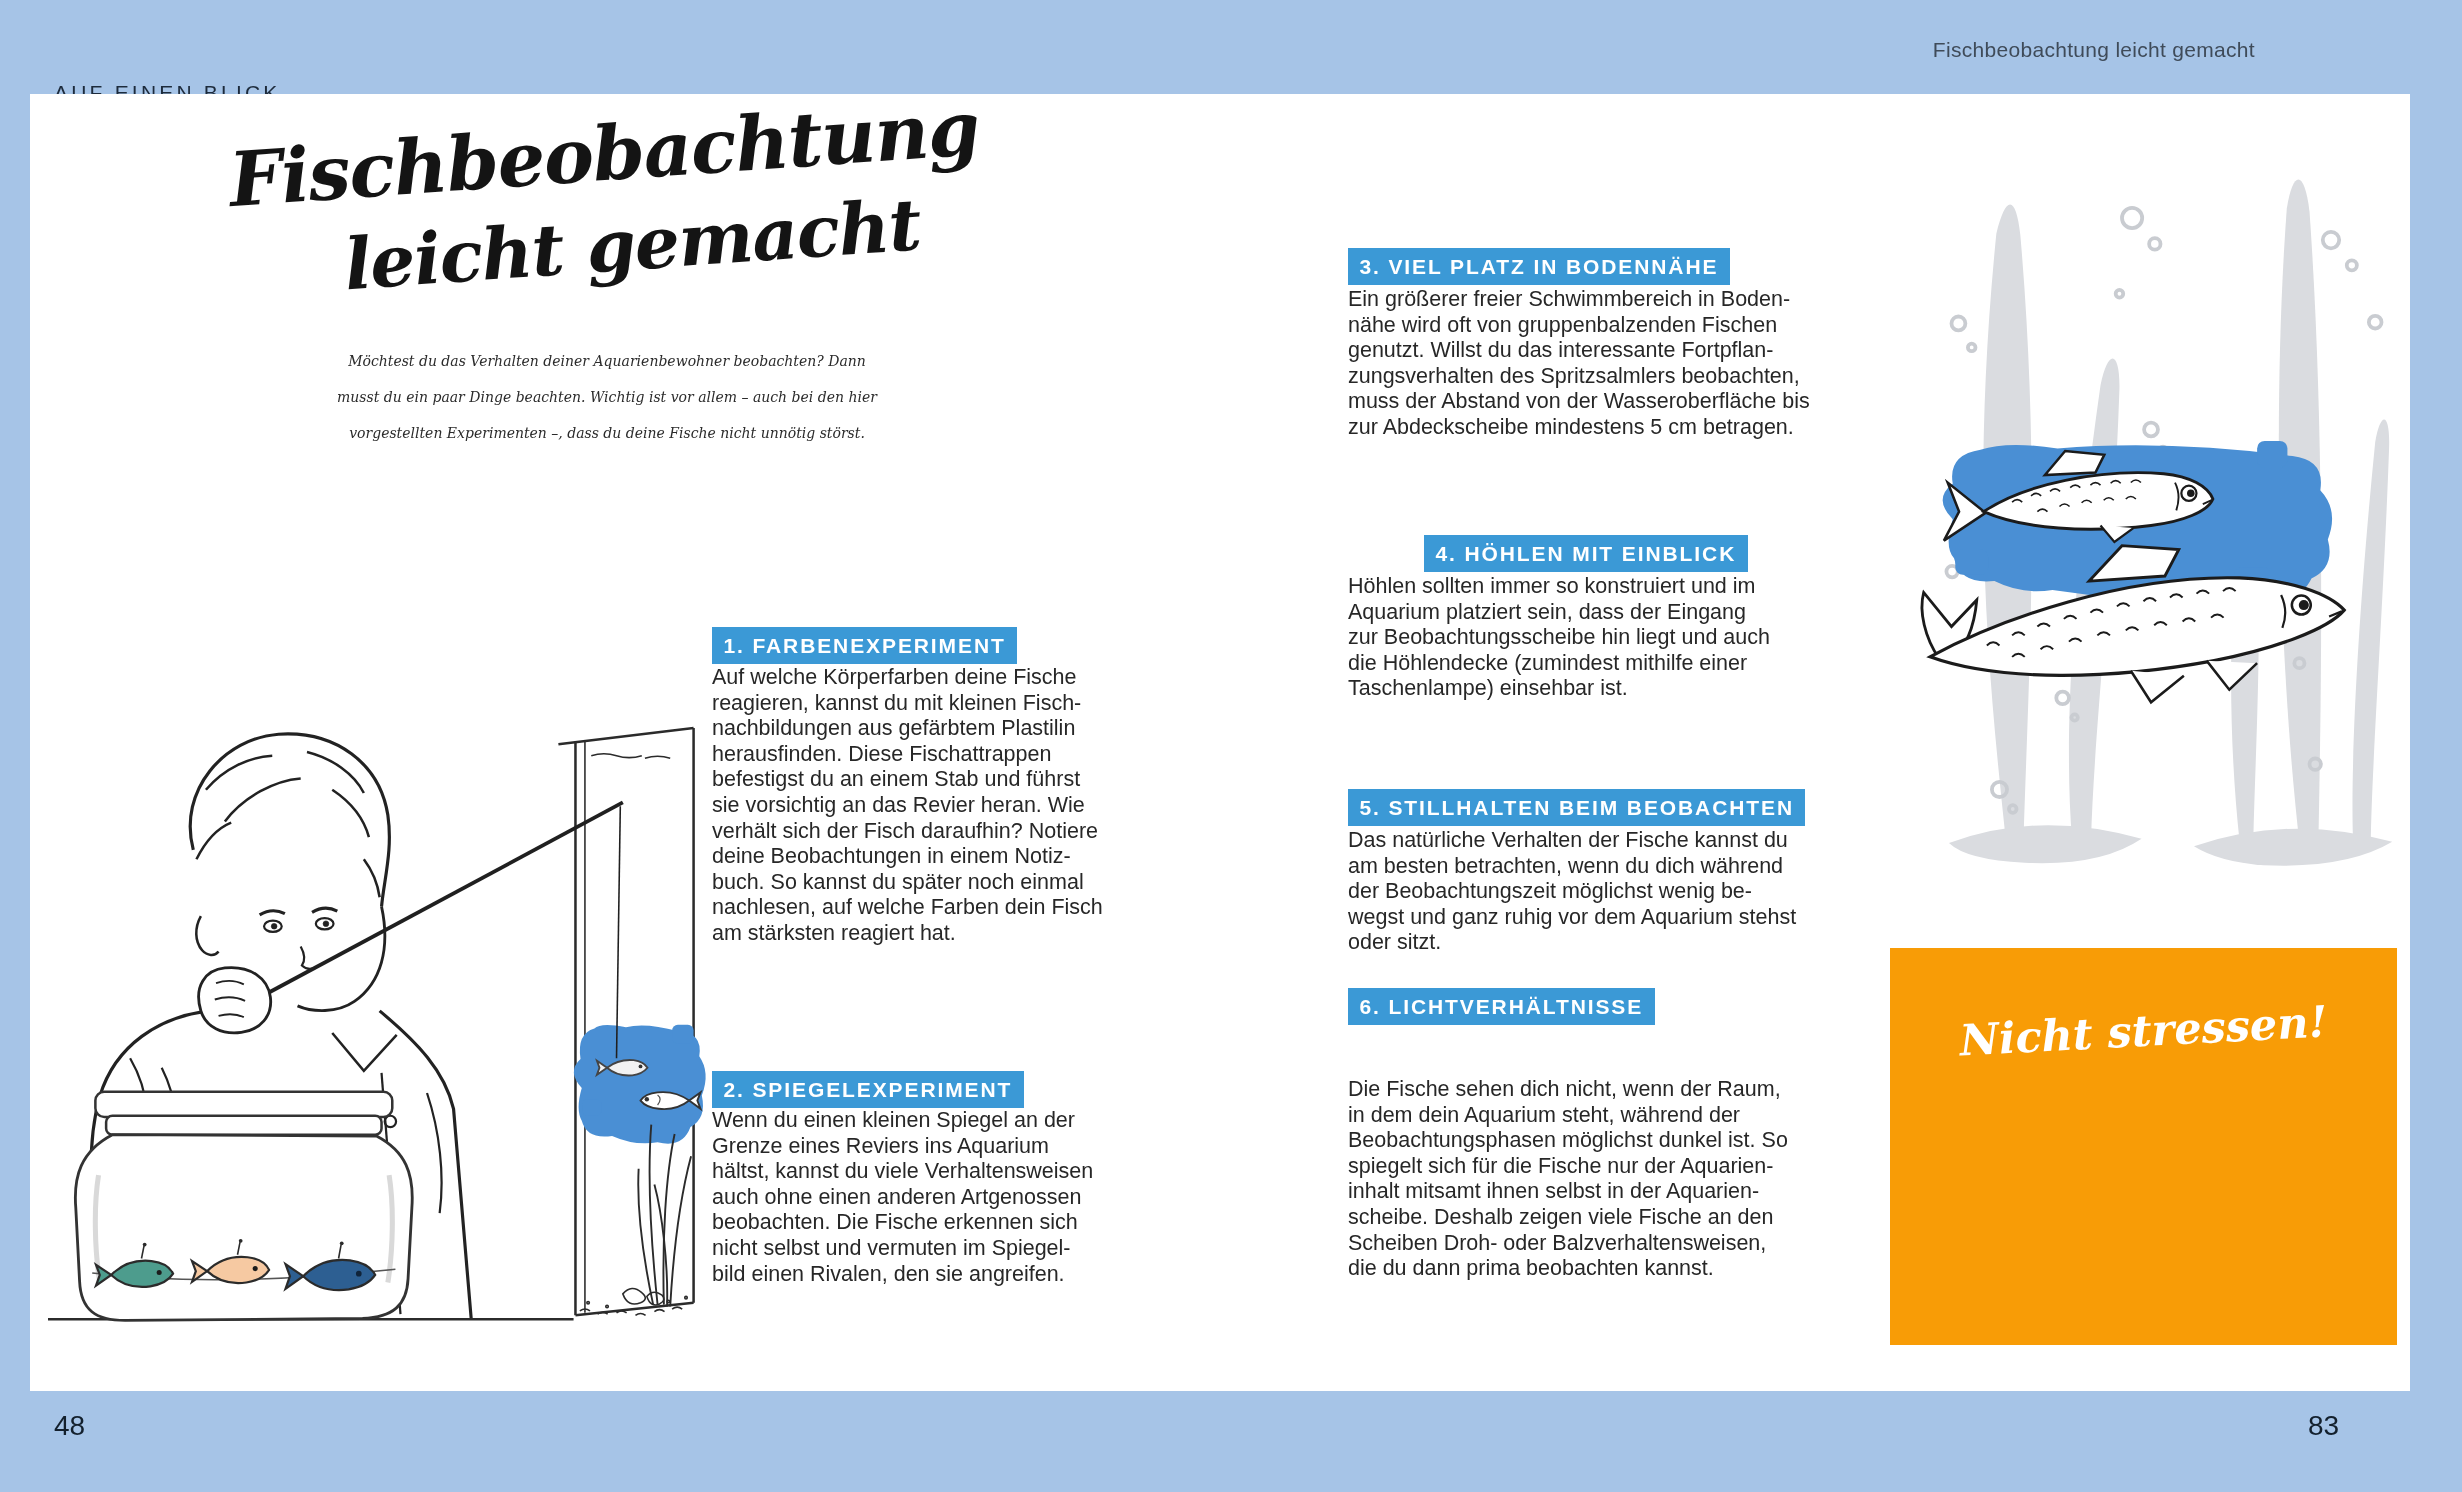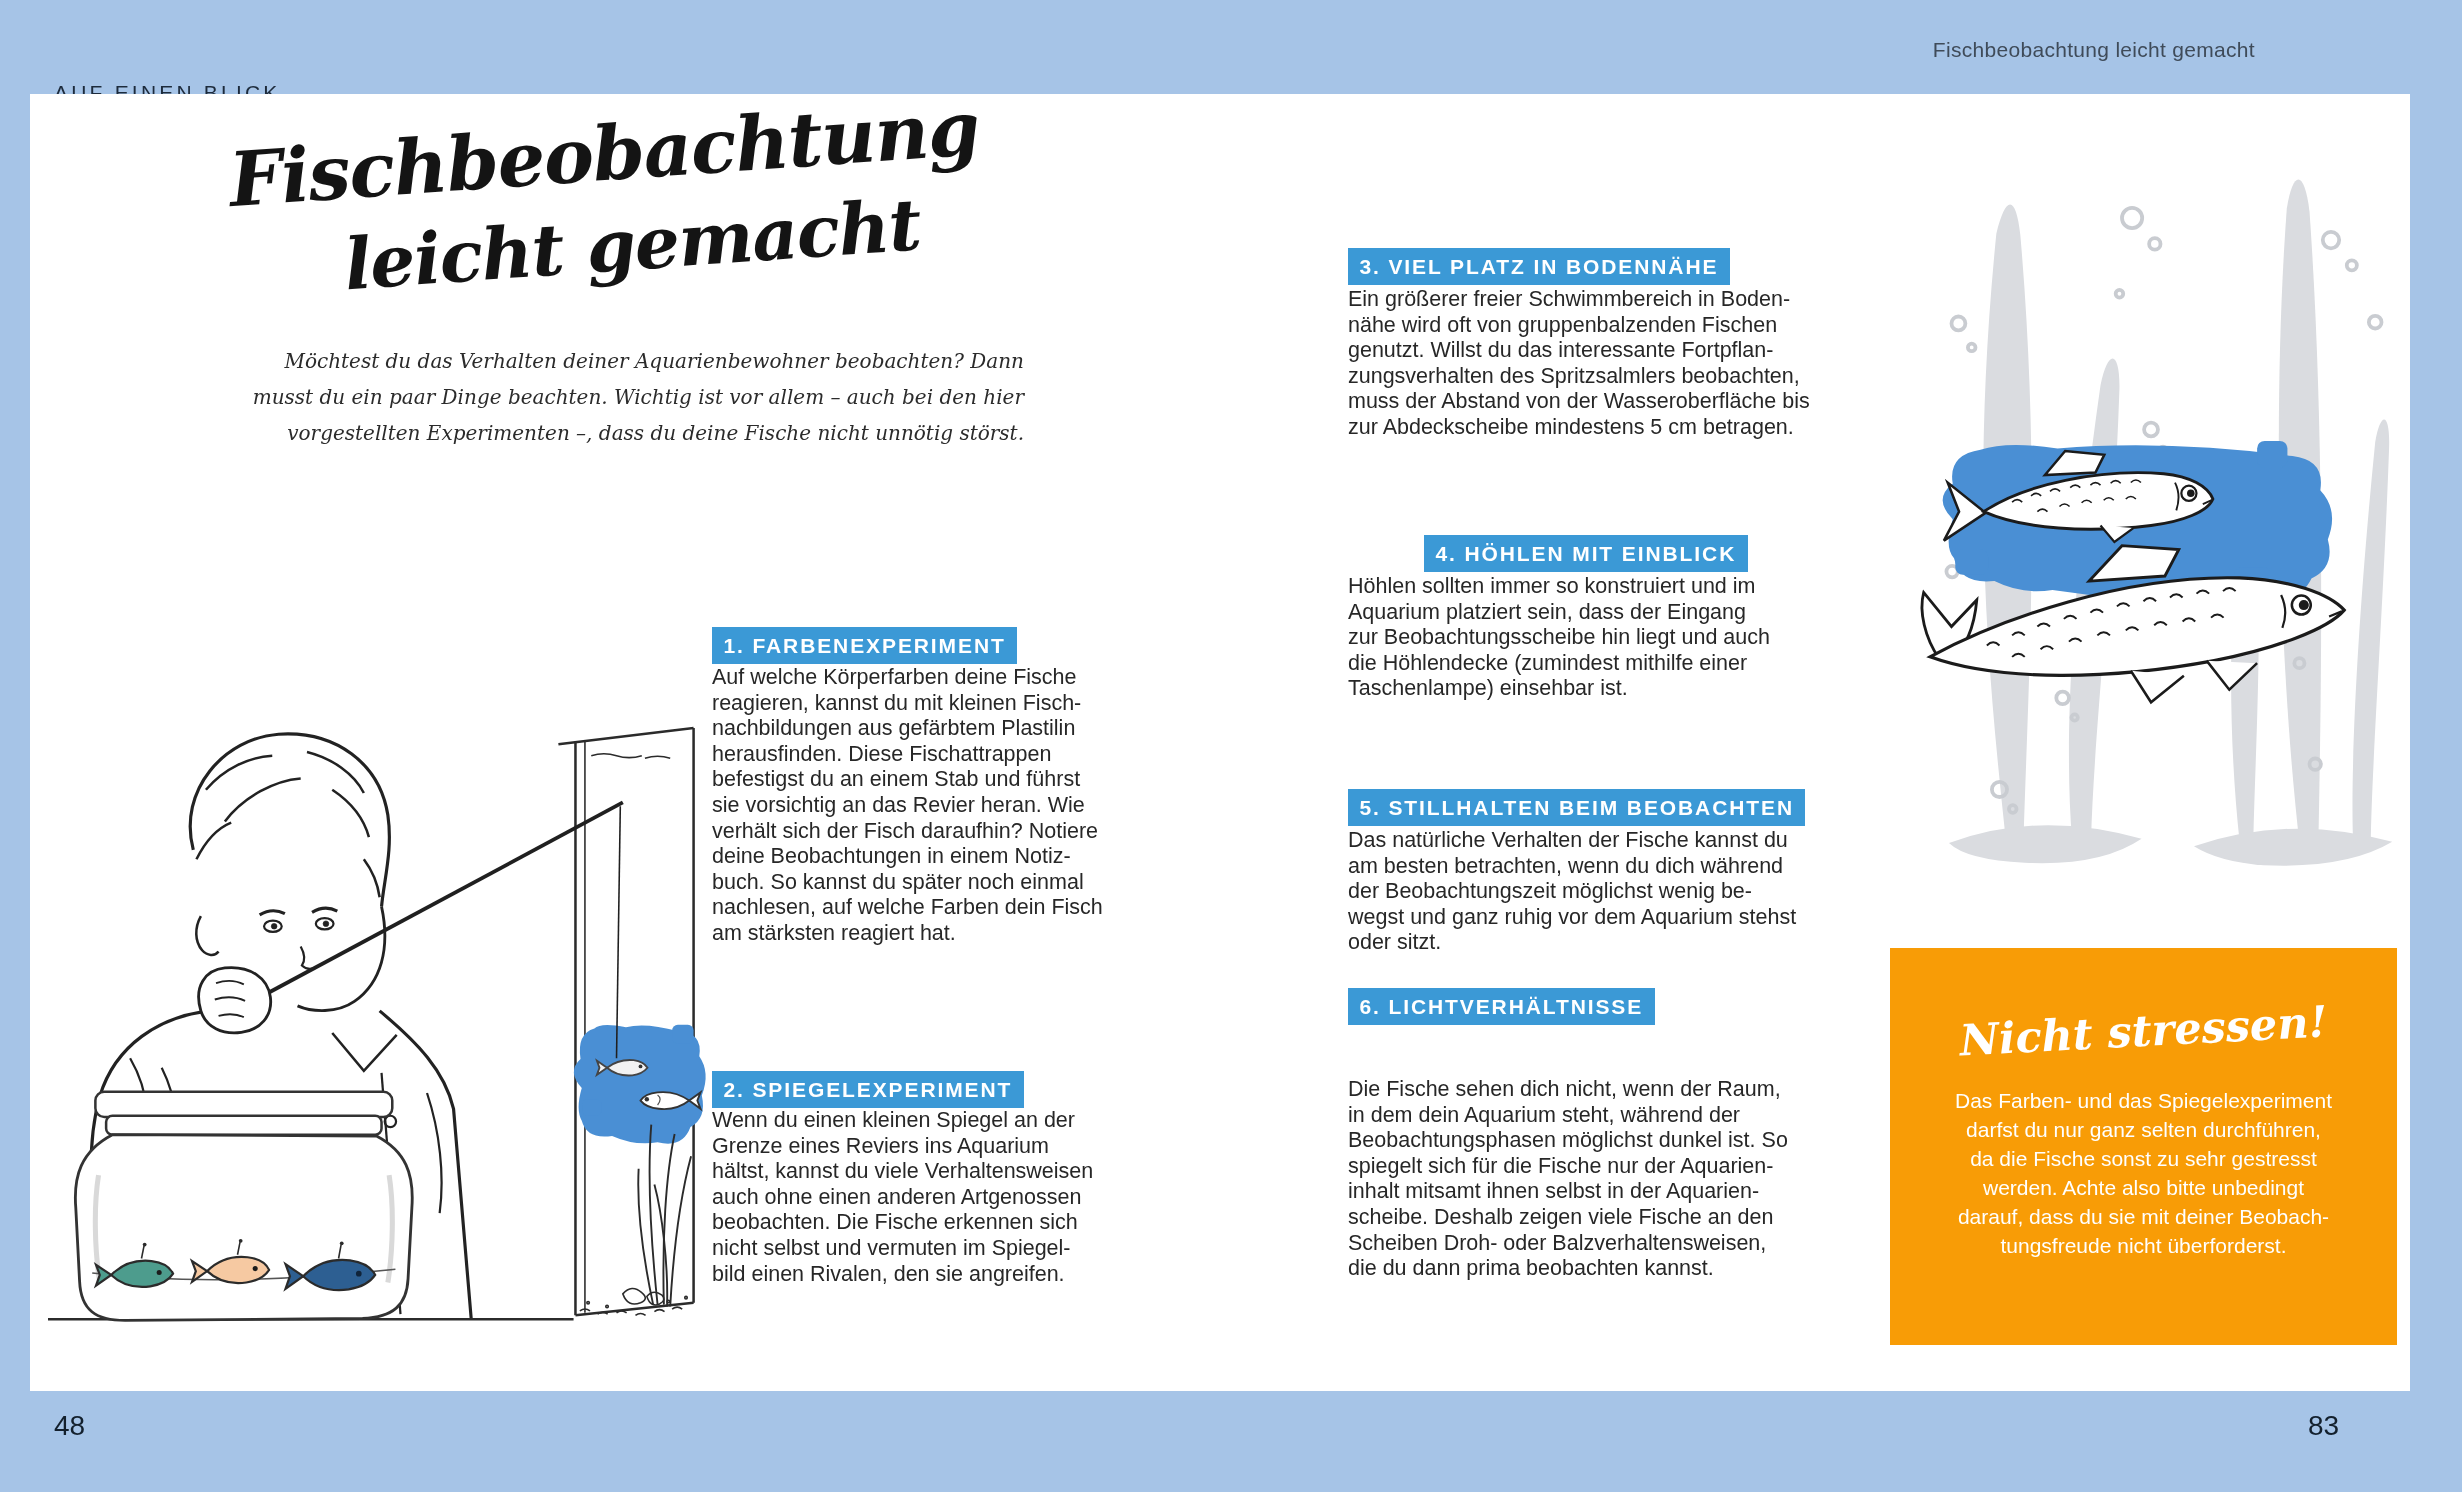--- a/index.html
+++ b/index.html
@@ -30,23 +30,23 @@
   
   .title{
     position:absolute;left:171px;top:107px;width:872px;text-align:center;
     font-family:"DejaVu Serif", serif;font-style:italic;font-weight:bold;
     color:#141414;transform:rotate(-4deg);
   }
   .title .l1{font-size:75px;line-height:95px;letter-spacing:-1.3px;}
   .title .l2{font-size:71px;line-height:88px;letter-spacing:-1.3px;padding-left:44px;}
 
   .intro{
-    position:absolute;left:190px;top:343px;width:834px;text-align:right;
+    position:absolute;left:190px;top:343px;width:834px;text-align:center;
     font-family:"DejaVu Serif", serif;font-style:italic;
-    font-size:20px;line-height:36px;color:#2B2B2B;
+    font-size:14px;line-height:36px;color:#2B2B2B;
   }
 
   
   .slabel{
     position:absolute;display:inline-block;
     background:#3B99D6;color:#ffffff;font-weight:bold;
     font-size:21px;letter-spacing:1.9px;
     padding:7px 11.4px 5.7px 11.4px;white-space:nowrap;
   }
   .sbody{
@@ -104,21 +104,20 @@
 <div class="sbody s3b">Ein größerer freier Schwimmbereich in Boden-<br>nähe wird oft von gruppenbalzenden Fischen<br>genutzt. Willst du das interessante Fortpflan-<br>zungsverhalten des Spritzsalmlers beobachten,<br>muss der Abstand von der Wasseroberfläche bis<br>zur Abdeckscheibe mindestens 5 cm betragen.</div>
 <div class="slabel s4l">4. HÖHLEN MIT EINBLICK</div>
 <div class="sbody s4b">Höhlen sollten immer so konstruiert und im<br>Aquarium platziert sein, dass der Eingang<br>zur Beobachtungsscheibe hin liegt und auch<br>die Höhlendecke (zumindest mithilfe einer<br>Taschenlampe) einsehbar ist.</div>
 <div class="slabel s5l">5. STILLHALTEN BEIM BEOBACHTEN</div>
 <div class="sbody s5b">Das natürliche Verhalten der Fische kannst du<br>am besten betrachten, wenn du dich während<br>der Beobachtungszeit möglichst wenig be-<br>wegst und ganz ruhig vor dem Aquarium stehst<br>oder sitzt.</div>
 <div class="slabel s6l">6. LICHTVERHÄLTNISSE</div>
 <div class="sbody s6b">Die Fische sehen dich nicht, wenn der Raum,<br>in dem dein Aquarium steht, während der<br>Beobachtungsphasen möglichst dunkel ist. So<br>spiegelt sich für die Fische nur der Aquarien-<br>inhalt mitsamt ihnen selbst in der Aquarien-<br>scheibe. Deshalb zeigen viele Fische an den<br>Scheiben Droh- oder Balzverhaltensweisen,<br>die du dann prima beobachten kannst.</div>
 
 <div class="stress">
   <div class="stitle">Nicht stressen!</div>
-  <div class="sbodytxt">Das Farben- und das Spiegelexperiment<br>darfst du nur ganz selten durchführen,<br>da die Fische sonst zu sehr gestresst<br>werden. Achte also bitte unbedingt<br>darauf, dass du sie mit deiner Beobach-<br>tungsfreude nicht überforderst.</div>
 </div>
 
 <div class="illu-left">
 <svg width="923" height="638" viewBox="0 0 1460 1010" fill="none" xmlns="http://www.w3.org/2000/svg">
   <g stroke="#2b2b2b" stroke-width="4" fill="none">
     <path d="M828,48 L1042,22"></path>
     <path d="M855,44 L855,952"></path>
     <path d="M870,42 L870,948" stroke-width="2.5"></path>
     <path d="M1042,22 L1042,932"></path>
     <path d="M855,952 L1042,932"></path>

